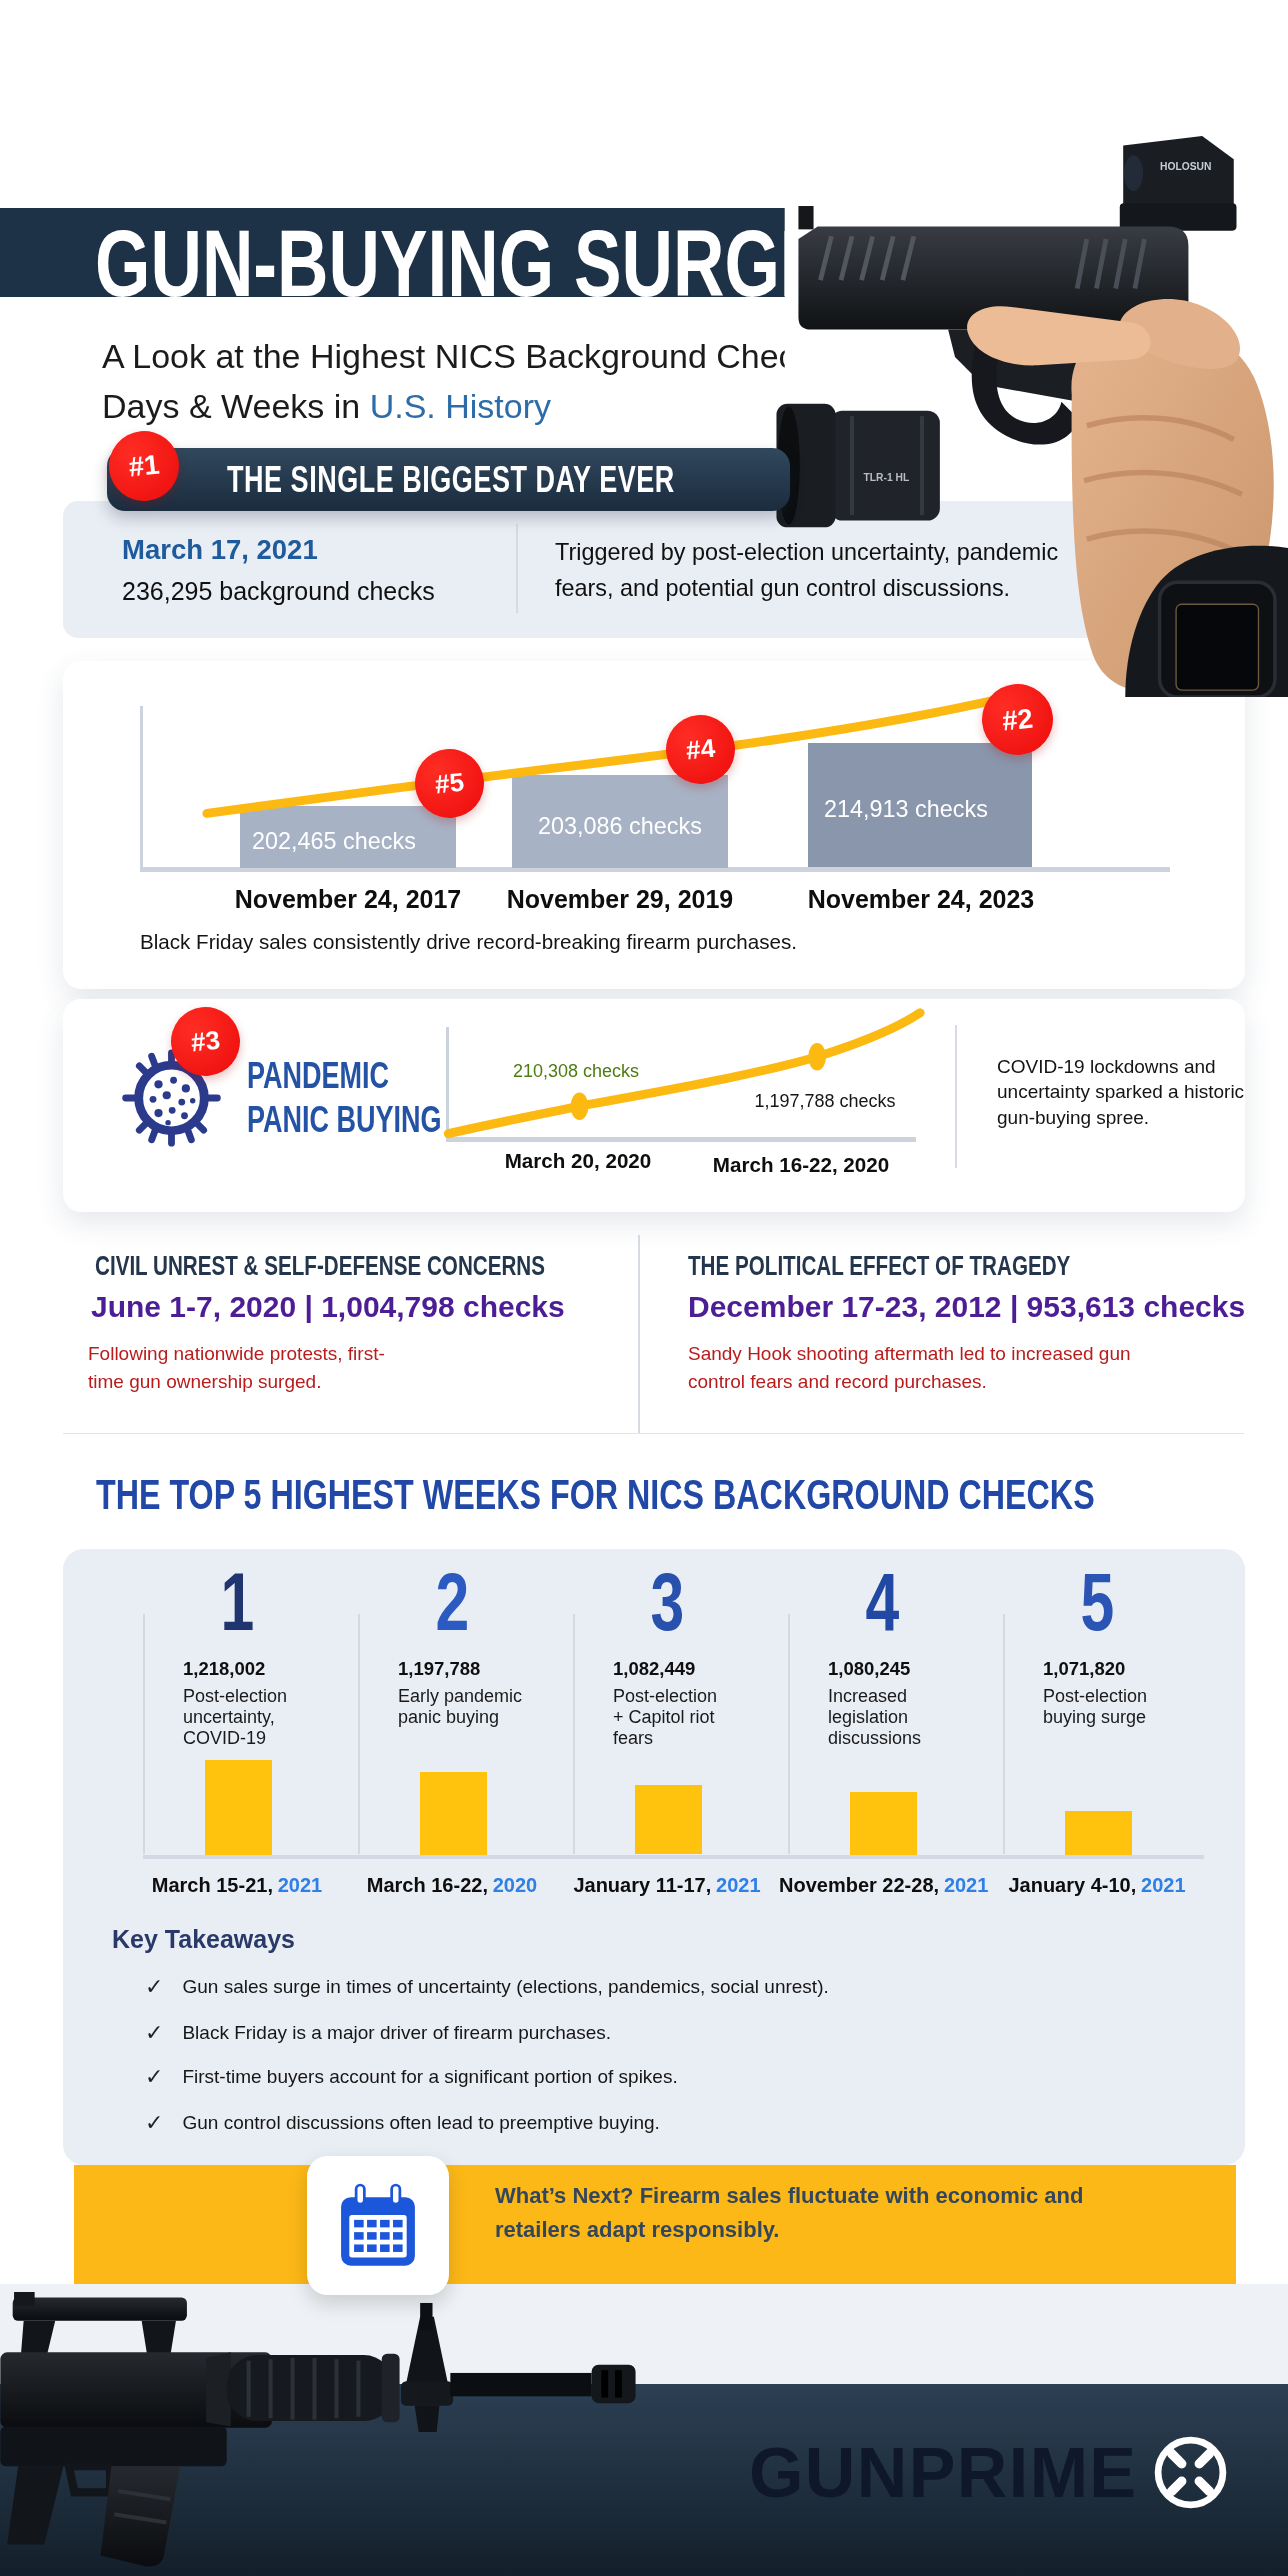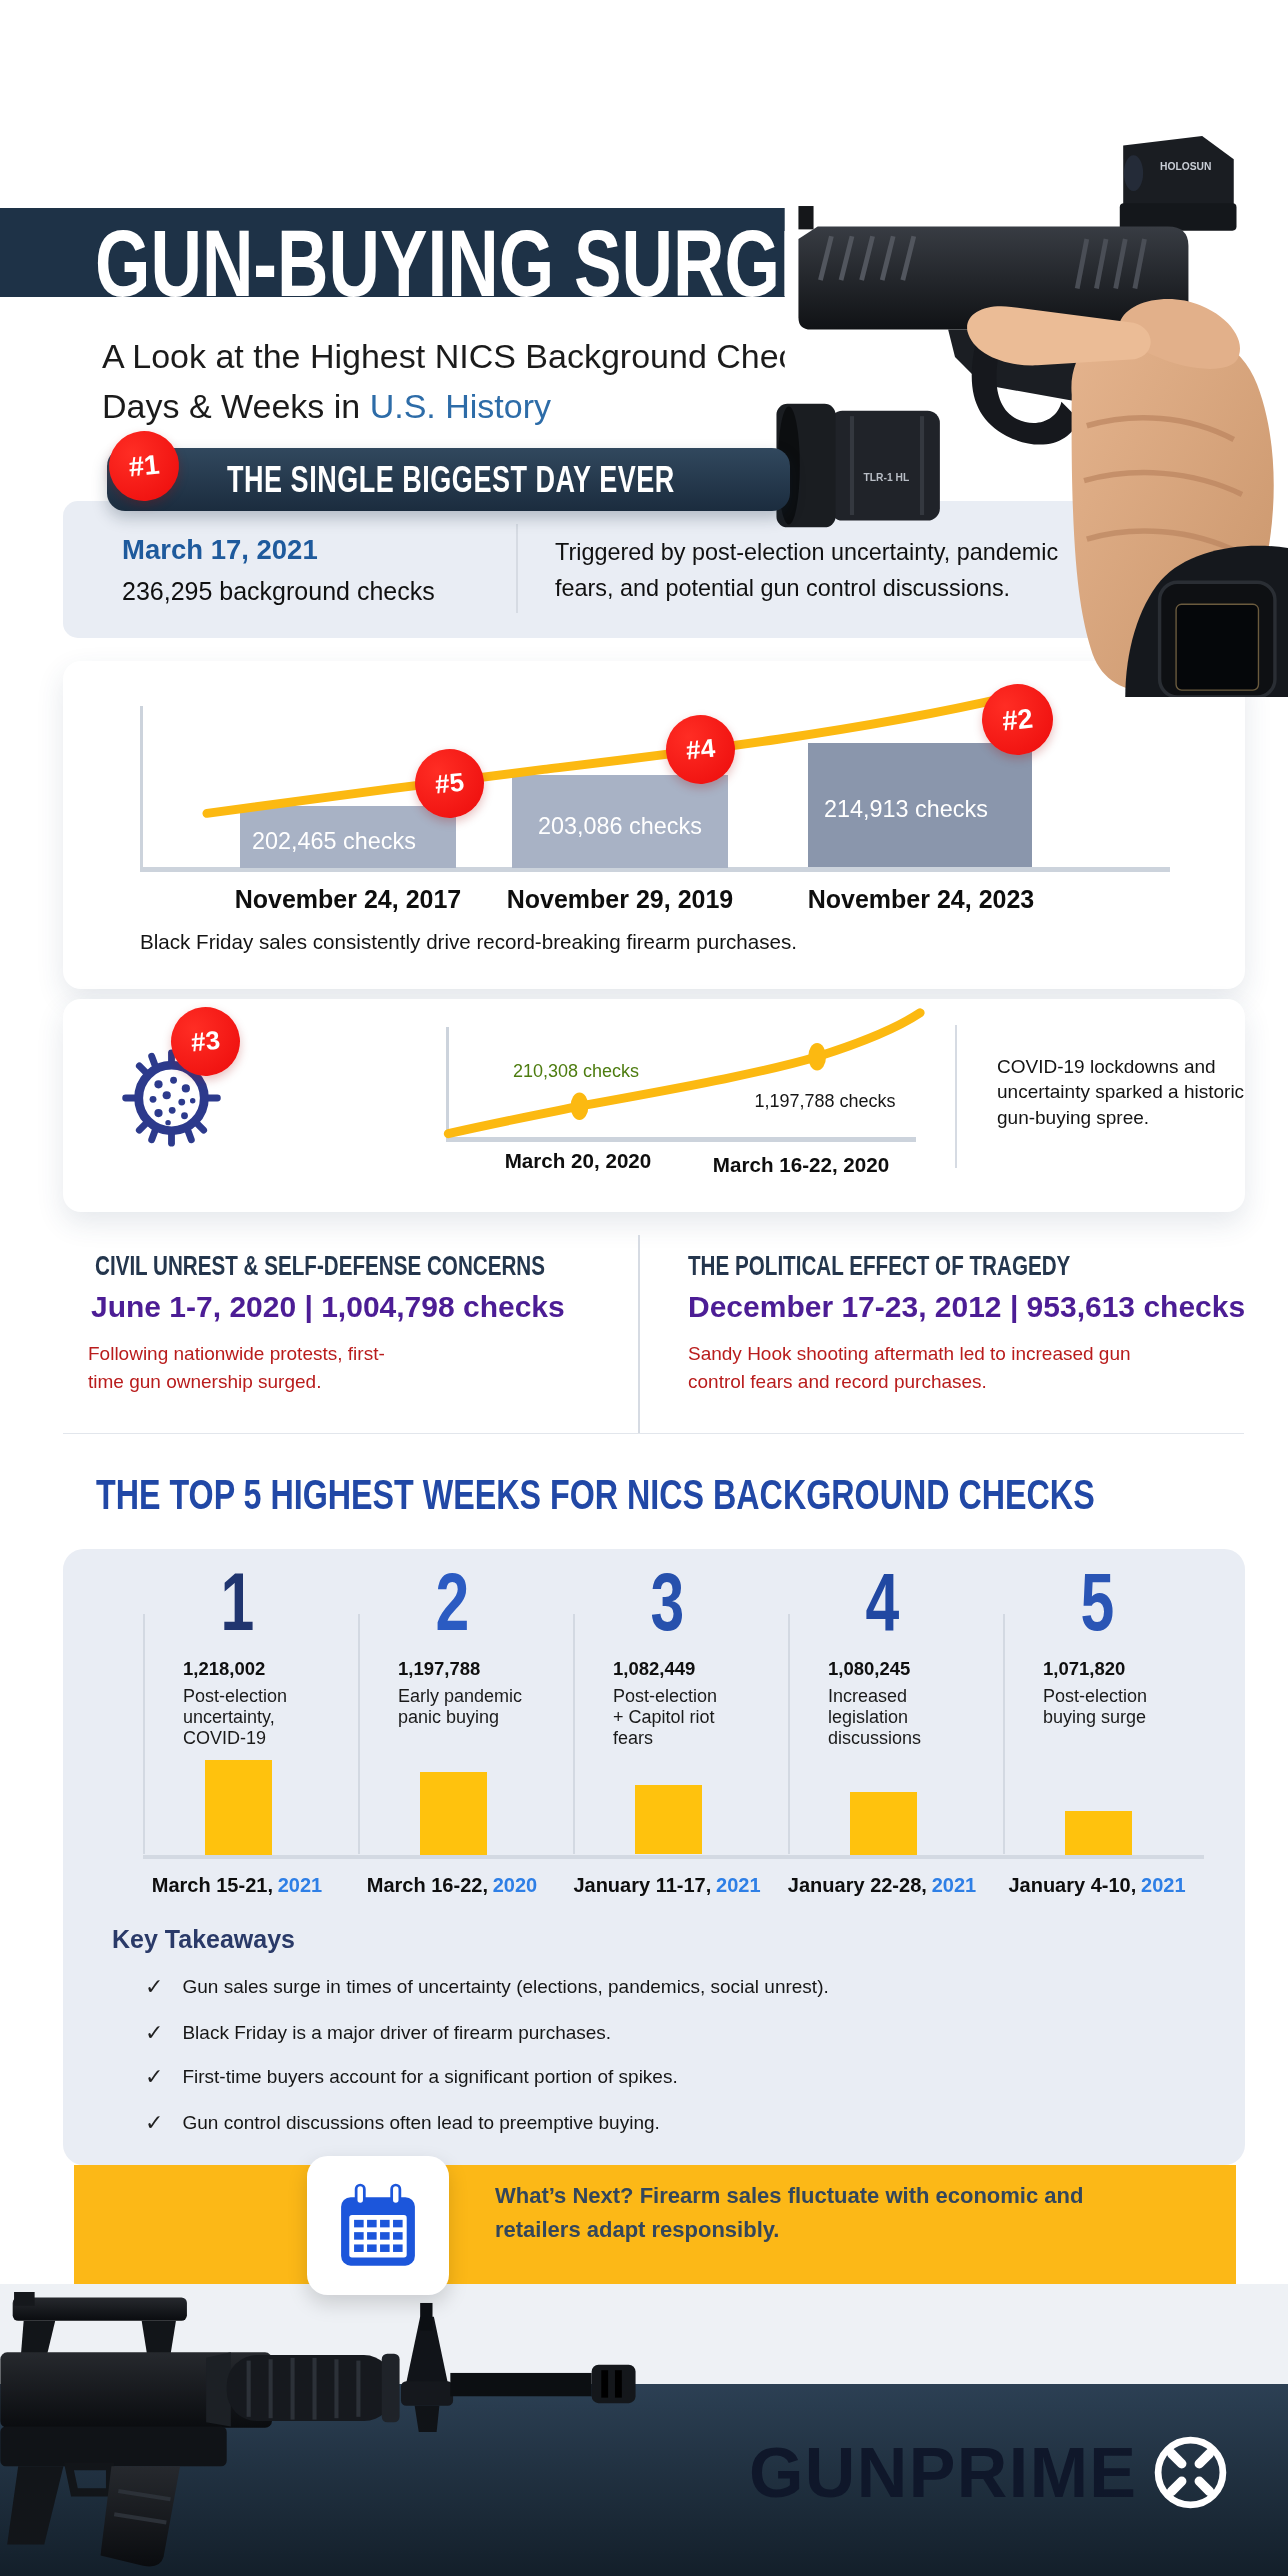--- a/index.html
+++ b/index.html
@@ -195,20 +195,24 @@
       <circle cx="110" cy="80" r="4"></circle>
         <circle cx="60" cy="98" r="6"></circle>
         <circle cx="80" cy="94" r="5"></circle>
       <circle cx="98" cy="102" r="5"></circle>
         <circle cx="74" cy="112" r="4"></circle>
     </g>
   </svg>
   <div class="badge" style="left:108px;top:8.2px;width:69px;height:69px;font-size:26px;">
     <span>#3</span>
   </div>
+  <div class="abs" style="left:184px;top:55px;font-size:36px;color:#2452A5;line-height:44px;font-weight:700;">
+    <div><span class="cond" style="display:inline-block;">PANDEMIC</span></div>
+    <div><span class="cond" style="display:inline-block;">PANIC BUYING</span></div>
+  </div>
 
   <div class="hline" style="left:383px;top:27.5px;width:2.7px;height:112px;"></div>
   <div class="hline" style="left:383px;top:138px;width:470px;height:4.8px;"></div>
 
   <svg class="abs" style="left:0;top:0;" width="1182" height="213" viewBox="0 0 1721 310">
     <path d="M561,196 C650,176 705,166 752,156 C870,134 1010,110 1098,84 C1155,66 1215,42 1248,20" fill="none" stroke="#FCB911" stroke-width="13" stroke-linecap="round"></path>
     <ellipse cx="752" cy="156" rx="13" ry="20" fill="#FCB911"></ellipse>
     <ellipse cx="1098" cy="84" rx="13" ry="20" fill="#FCB911"></ellipse>
   </svg>
 
@@ -309,21 +313,21 @@
   <div class="t5bar" style="left:357px;top:223px;height:83px;"></div>
   <div class="t5bar" style="left:572px;top:236px;height:69px;"></div>
   <div class="t5bar" style="left:787px;top:243px;height:63px;"></div>
   <div class="t5bar" style="left:1002px;top:262px;height:44px;"></div>
 
   <div class="abs" style="left:80px;top:306px;width:1061px;height:4.1px;background:#D3D9E2;"></div>
 
   <div class="t5date" style="left:71px;"><span>March 15-21,</span><span class="yr">2021</span></div>
   <div class="t5date" style="left:286px;"><span>March 16-22,</span><span class="yr">2020</span></div>
   <div class="t5date" style="left:501px;"><span>January 11-17,</span><span class="yr">2021</span></div>
-  <div class="t5date" style="left:716px;"><span>January 22-28,</span><span class="yr">2021</span></div>
+  <div class="t5date" style="left:716px;"><span>November 22-28,</span><span class="yr">2021</span></div>
   <div class="t5date" style="left:931px;"><span>January 4-10,</span><span class="yr">2021</span></div>
 
   <div class="abs" style="left:49px;top:376px;font-size:25px;font-weight:700;color:#2A3A68;">Key Takeaways</div>
   <div class="tkrow" style="left:82px;top:425px;">
     <span class="tkcheck">✓</span>
     <span class="tktext">Gun sales surge in times of uncertainty (elections, pandemics, social unrest).</span>
   </div>
   <div class="tkrow" style="left:82px;top:471px;">
     <span class="tkcheck">✓</span>
     <span class="tktext">Black Friday is a major driver of firearm purchases.</span>

